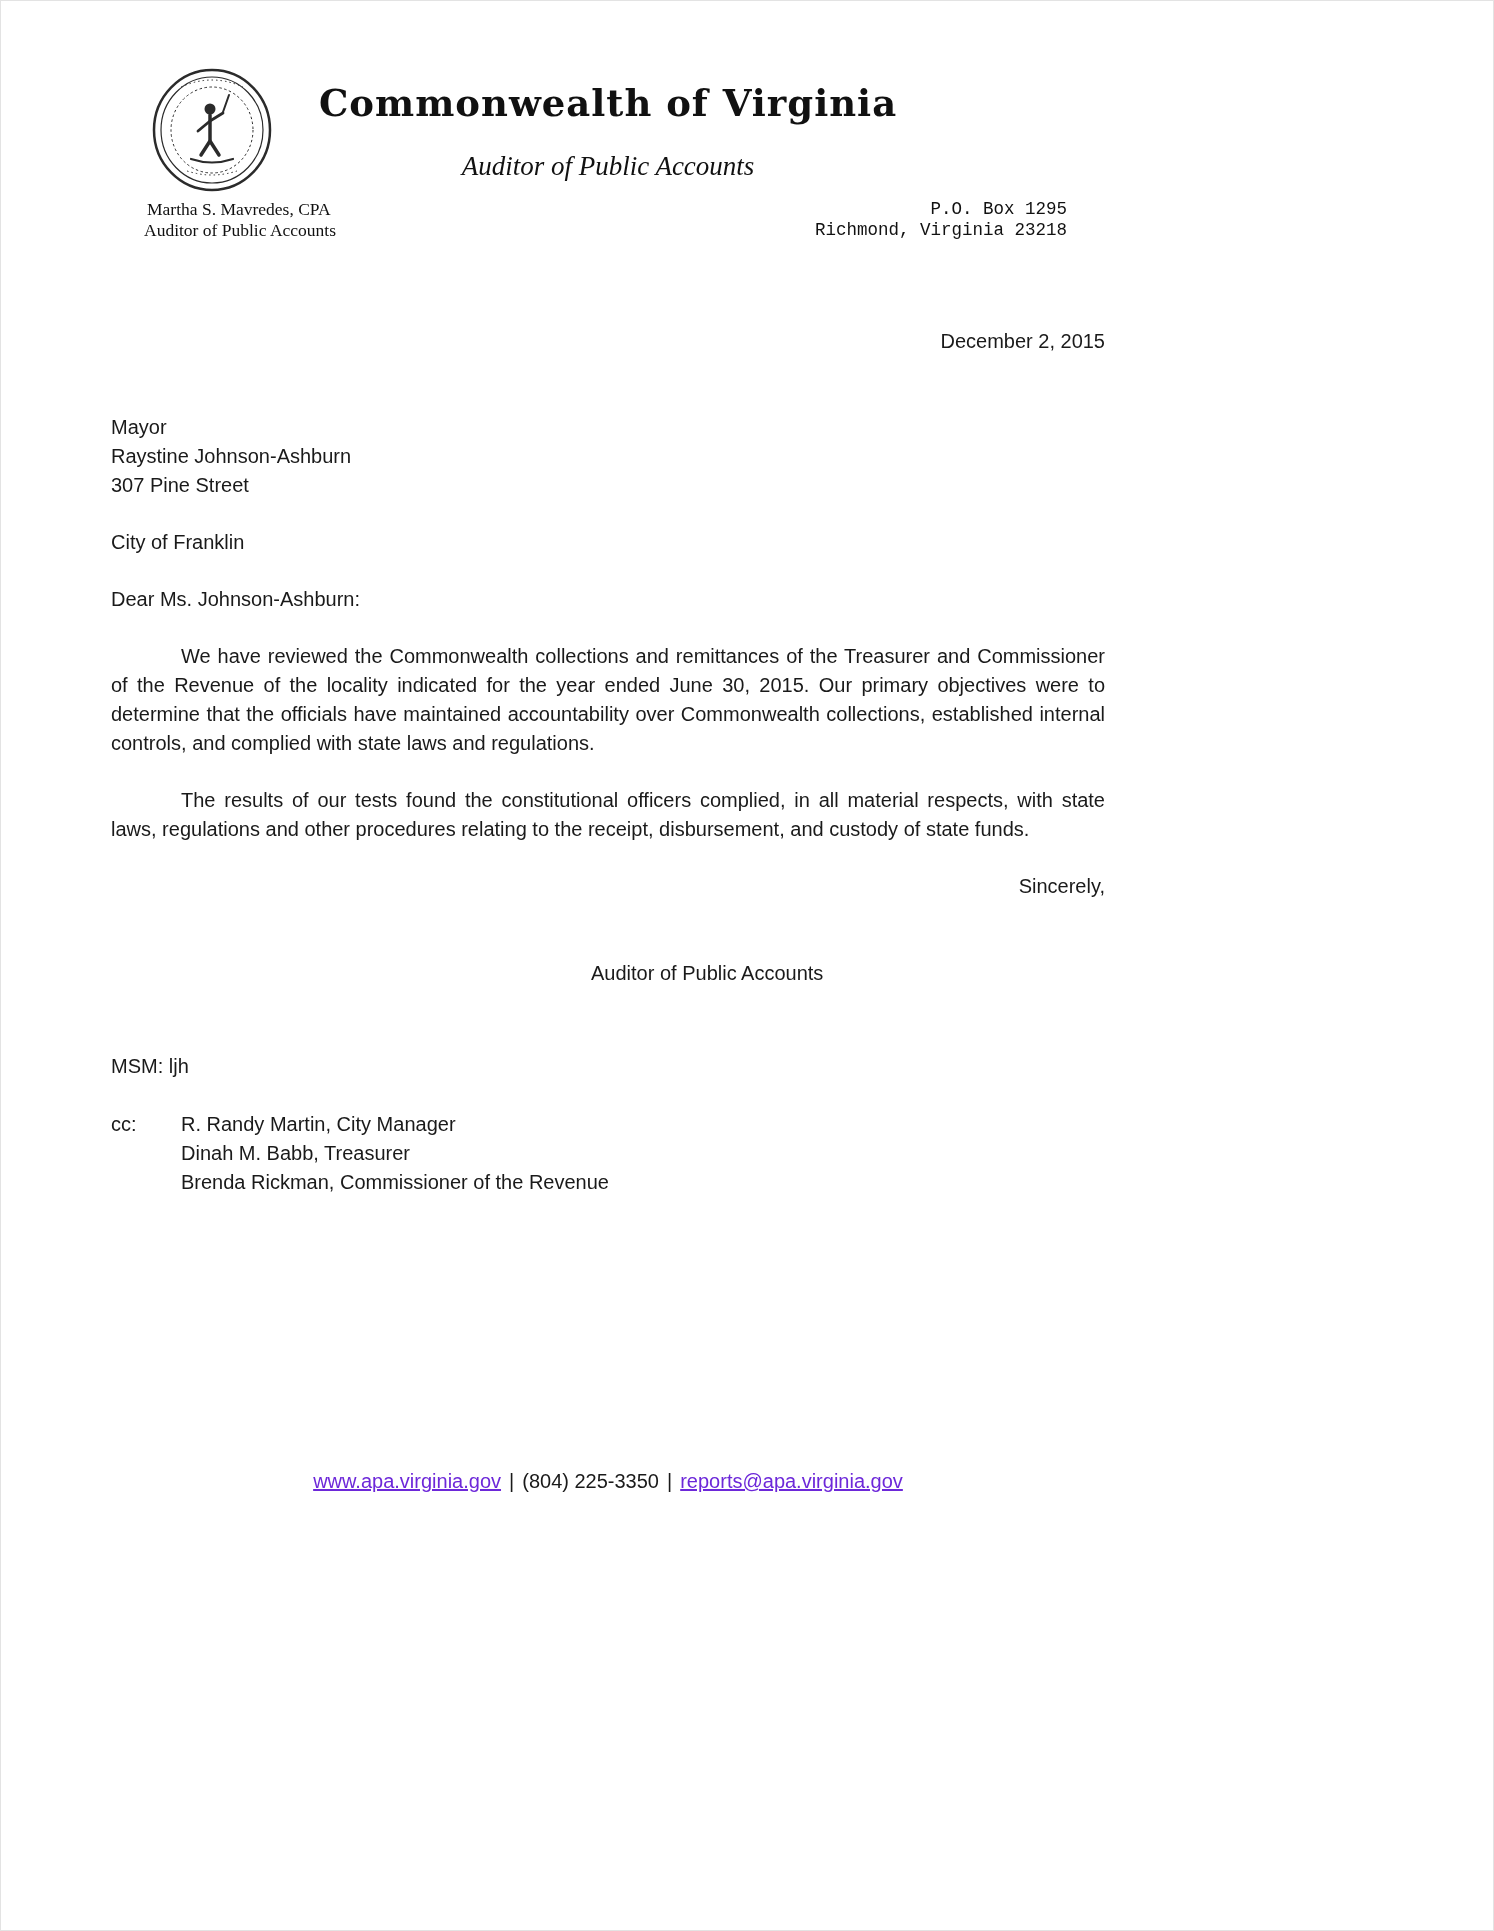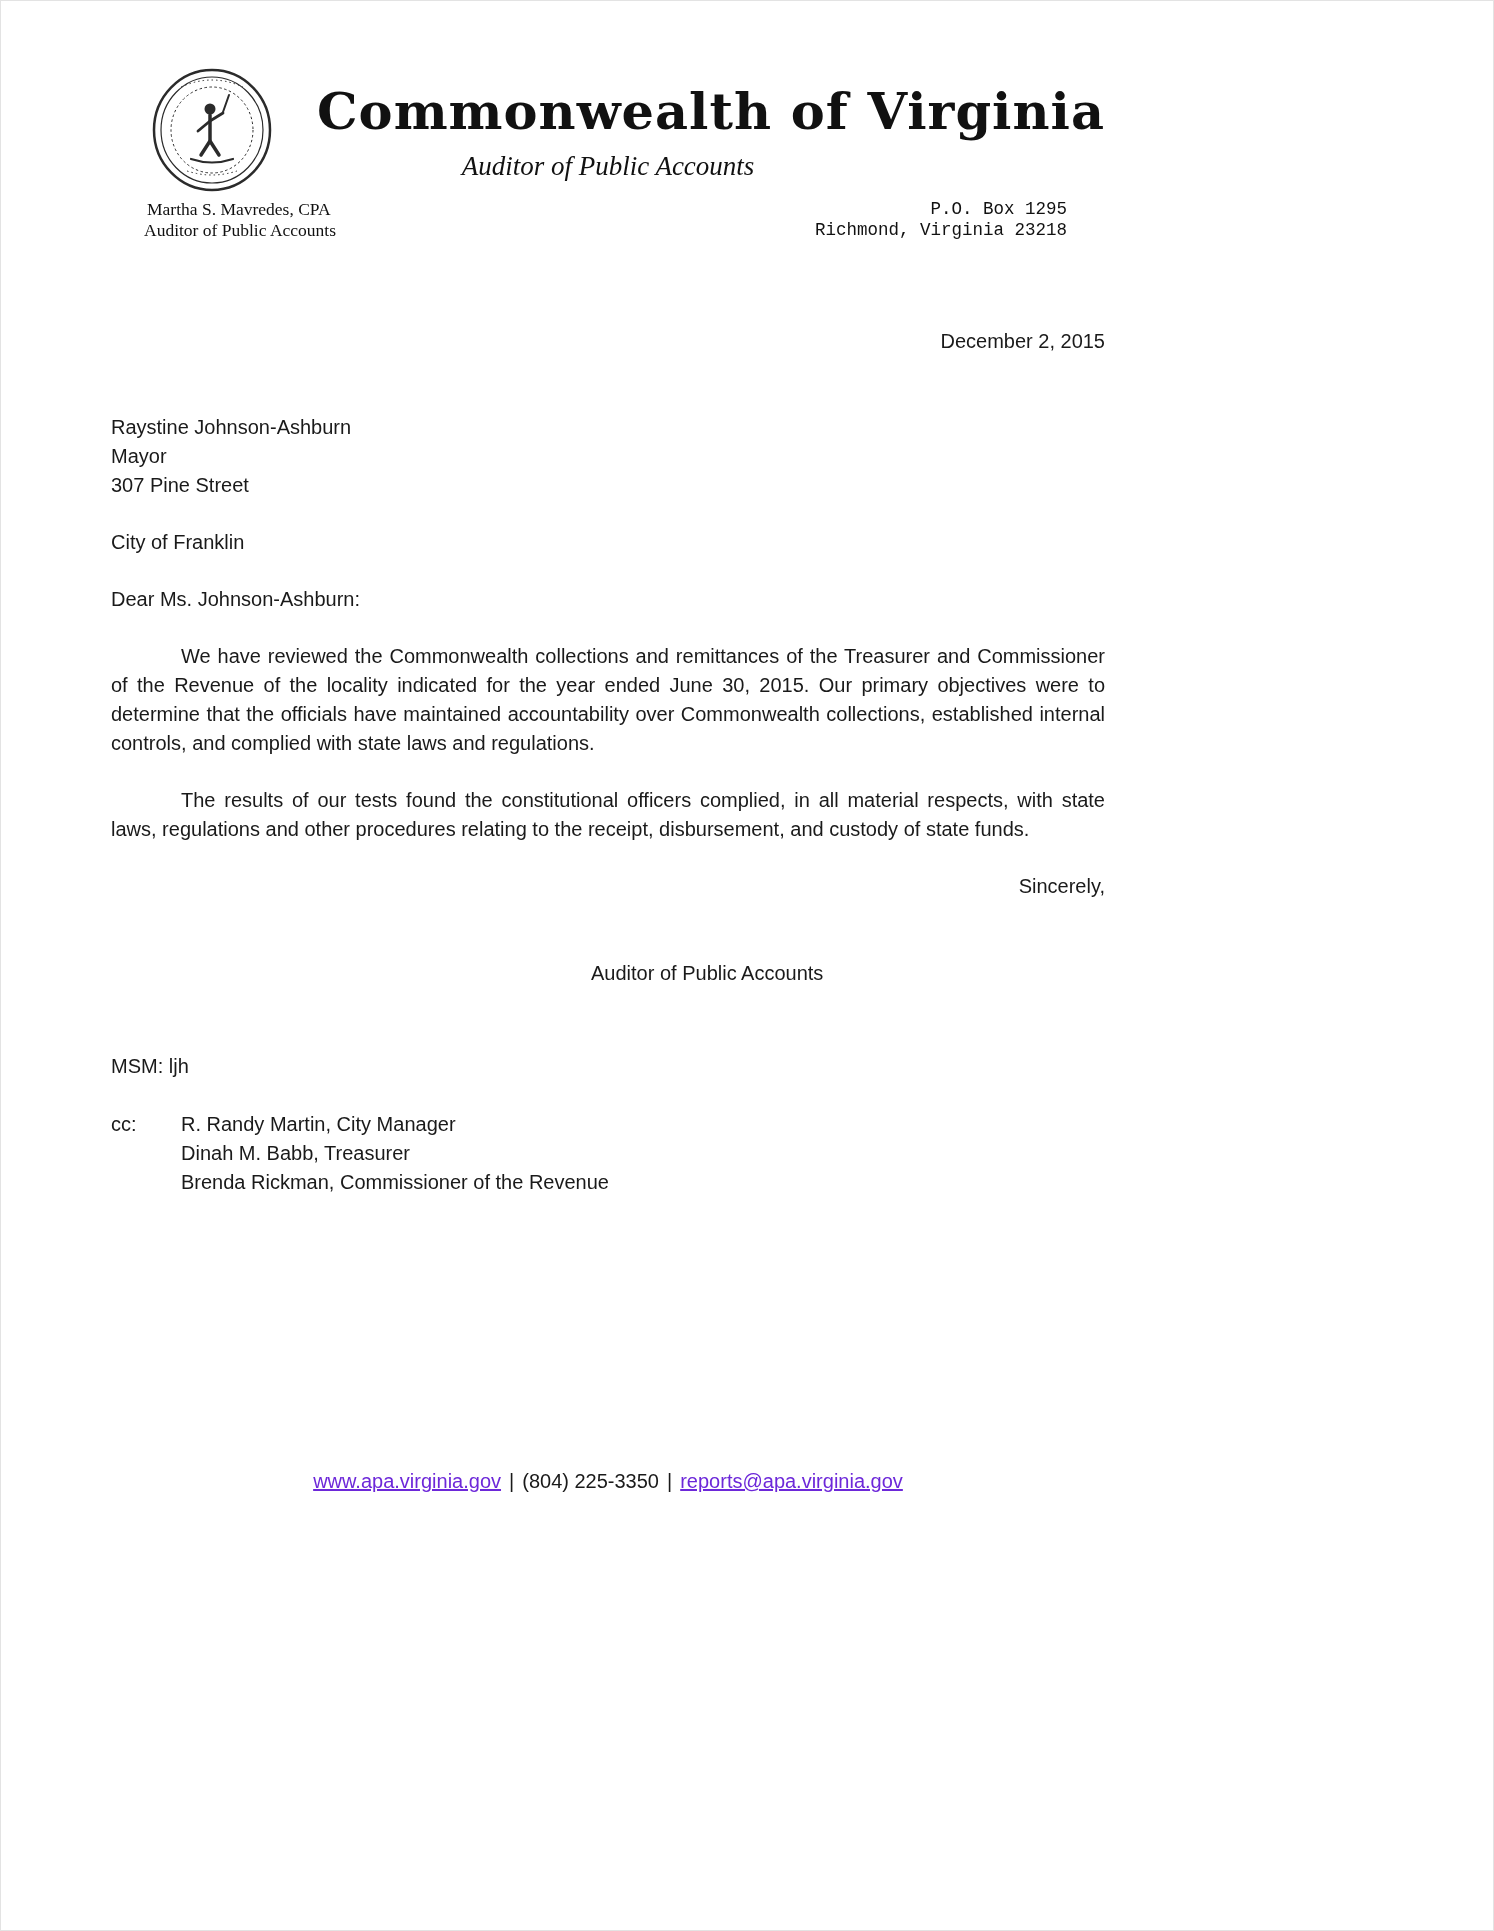--- a/index.html
+++ b/index.html
@@ -21,24 +21,24 @@
     left: 150px;
     top: 66px;
     width: 122px;
     height: 126px;
   }
   .org-name {
     position: absolute;
     left: 110px;
     top: 80px;
     width: 994px;
-    text-align: right;
+    text-align: center;
     font-family: "DejaVu Serif", serif;
     font-weight: bold;
-    font-size: 51px;
+    font-size: 37px;
     letter-spacing: 1px;
     color: #111;
   }
   .org-subtitle {
     position: absolute;
     left: 110px;
     top: 150px;
     width: 994px;
     text-align: center;
     font-family: "Liberation Serif", serif;
@@ -144,22 +144,22 @@
   <div class="address-block">
     <div>P.O. Box 1295</div>
     <div>Richmond, Virginia 23218</div>
   </div>
 
   <div class="letter-body">
 
     <div class="date-line">December 2, 2015</div>
 
     <div class="recipient">
+      <div>Mayor</div>
       <div>Raystine Johnson-Ashburn</div>
-      <div>Mayor</div>
       <div>307 Pine Street</div>
     </div>
 
     <div class="locality">City of Franklin</div>
 
     <div class="salutation">Dear Ms. Johnson-Ashburn:</div>
 
     <div class="para">We have reviewed the Commonwealth collections and remittances of the Treasurer and Commissioner of the Revenue of the locality indicated for the year ended June 30, 2015.  Our primary objectives were to determine that the officials have maintained accountability over Commonwealth collections, established internal controls, and complied with state laws and regulations.</div>
 
     <div class="para">The results of our tests found the constitutional officers complied, in all material respects, with state laws, regulations and other procedures relating to the receipt, disbursement, and custody of state funds.</div>

